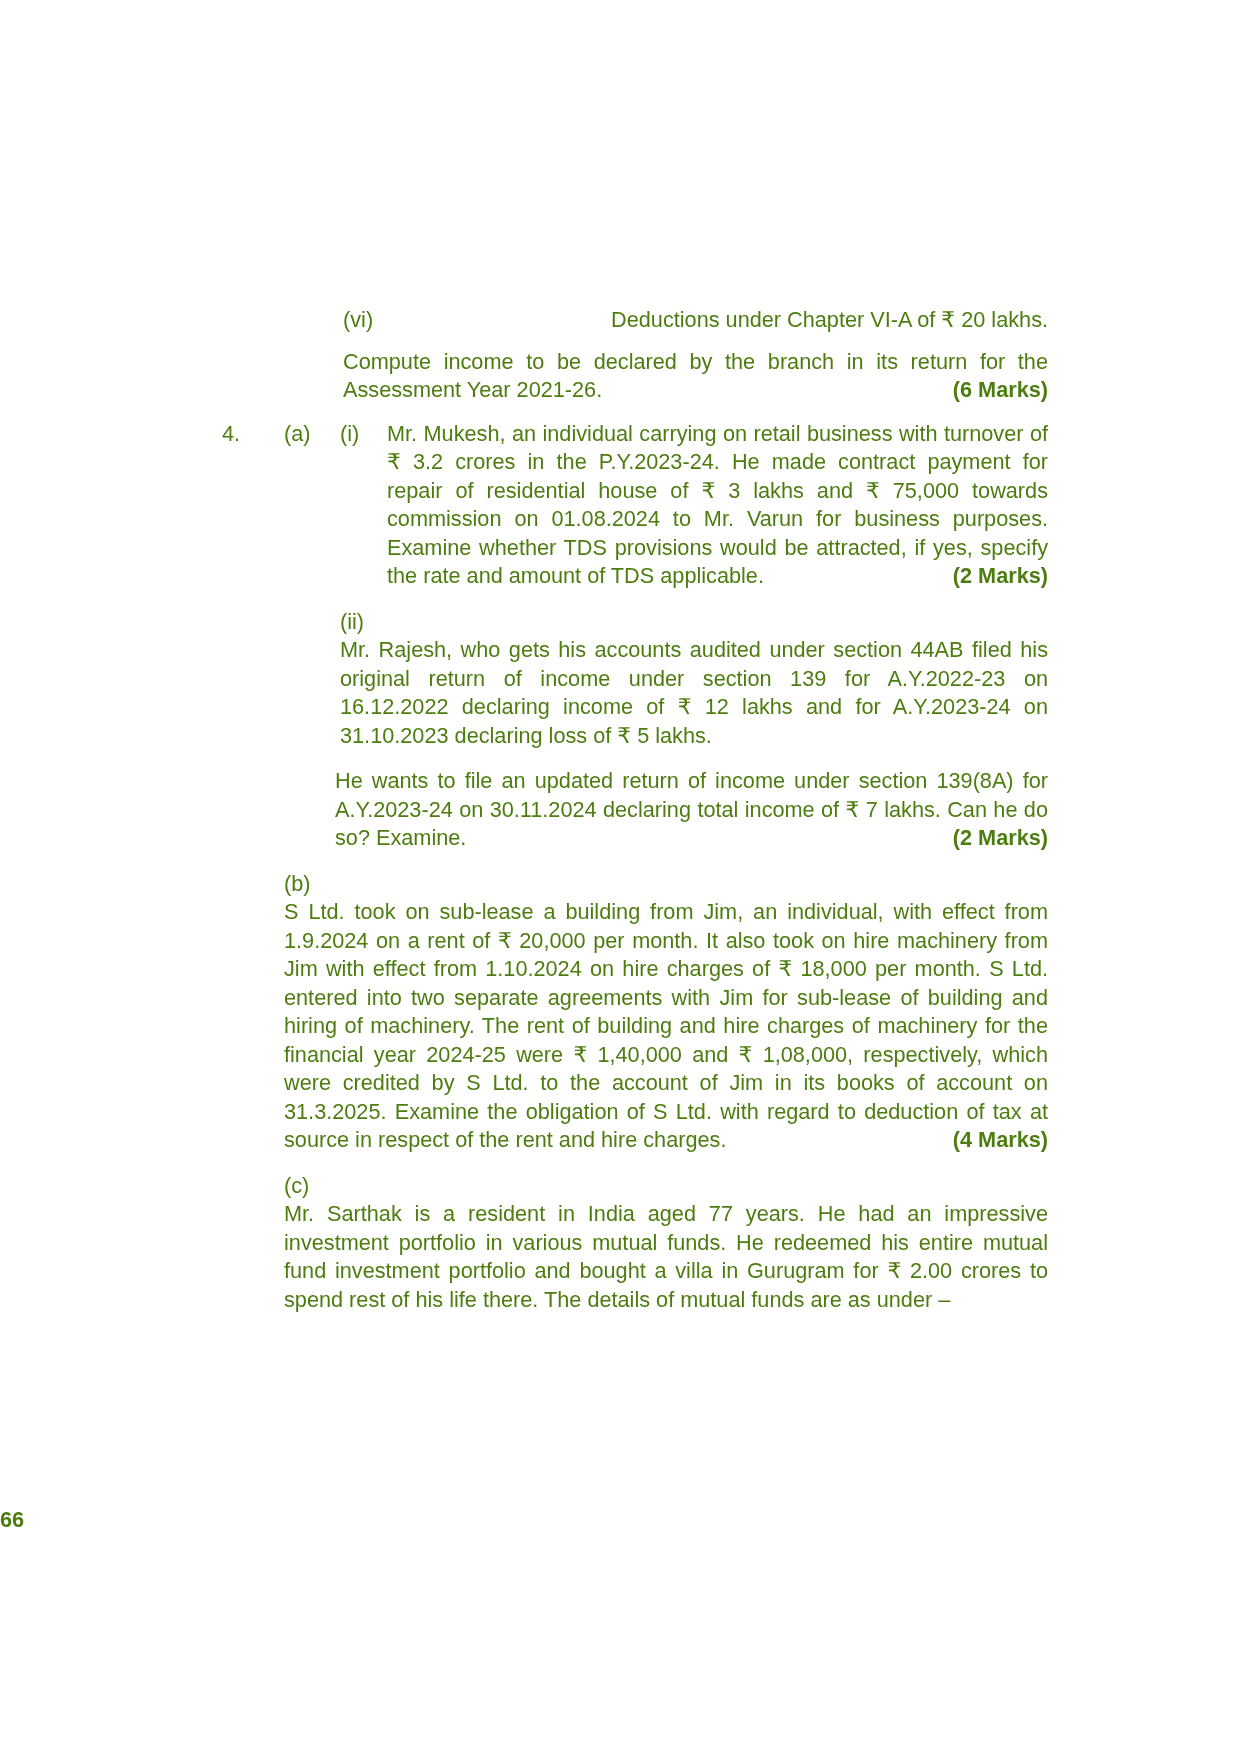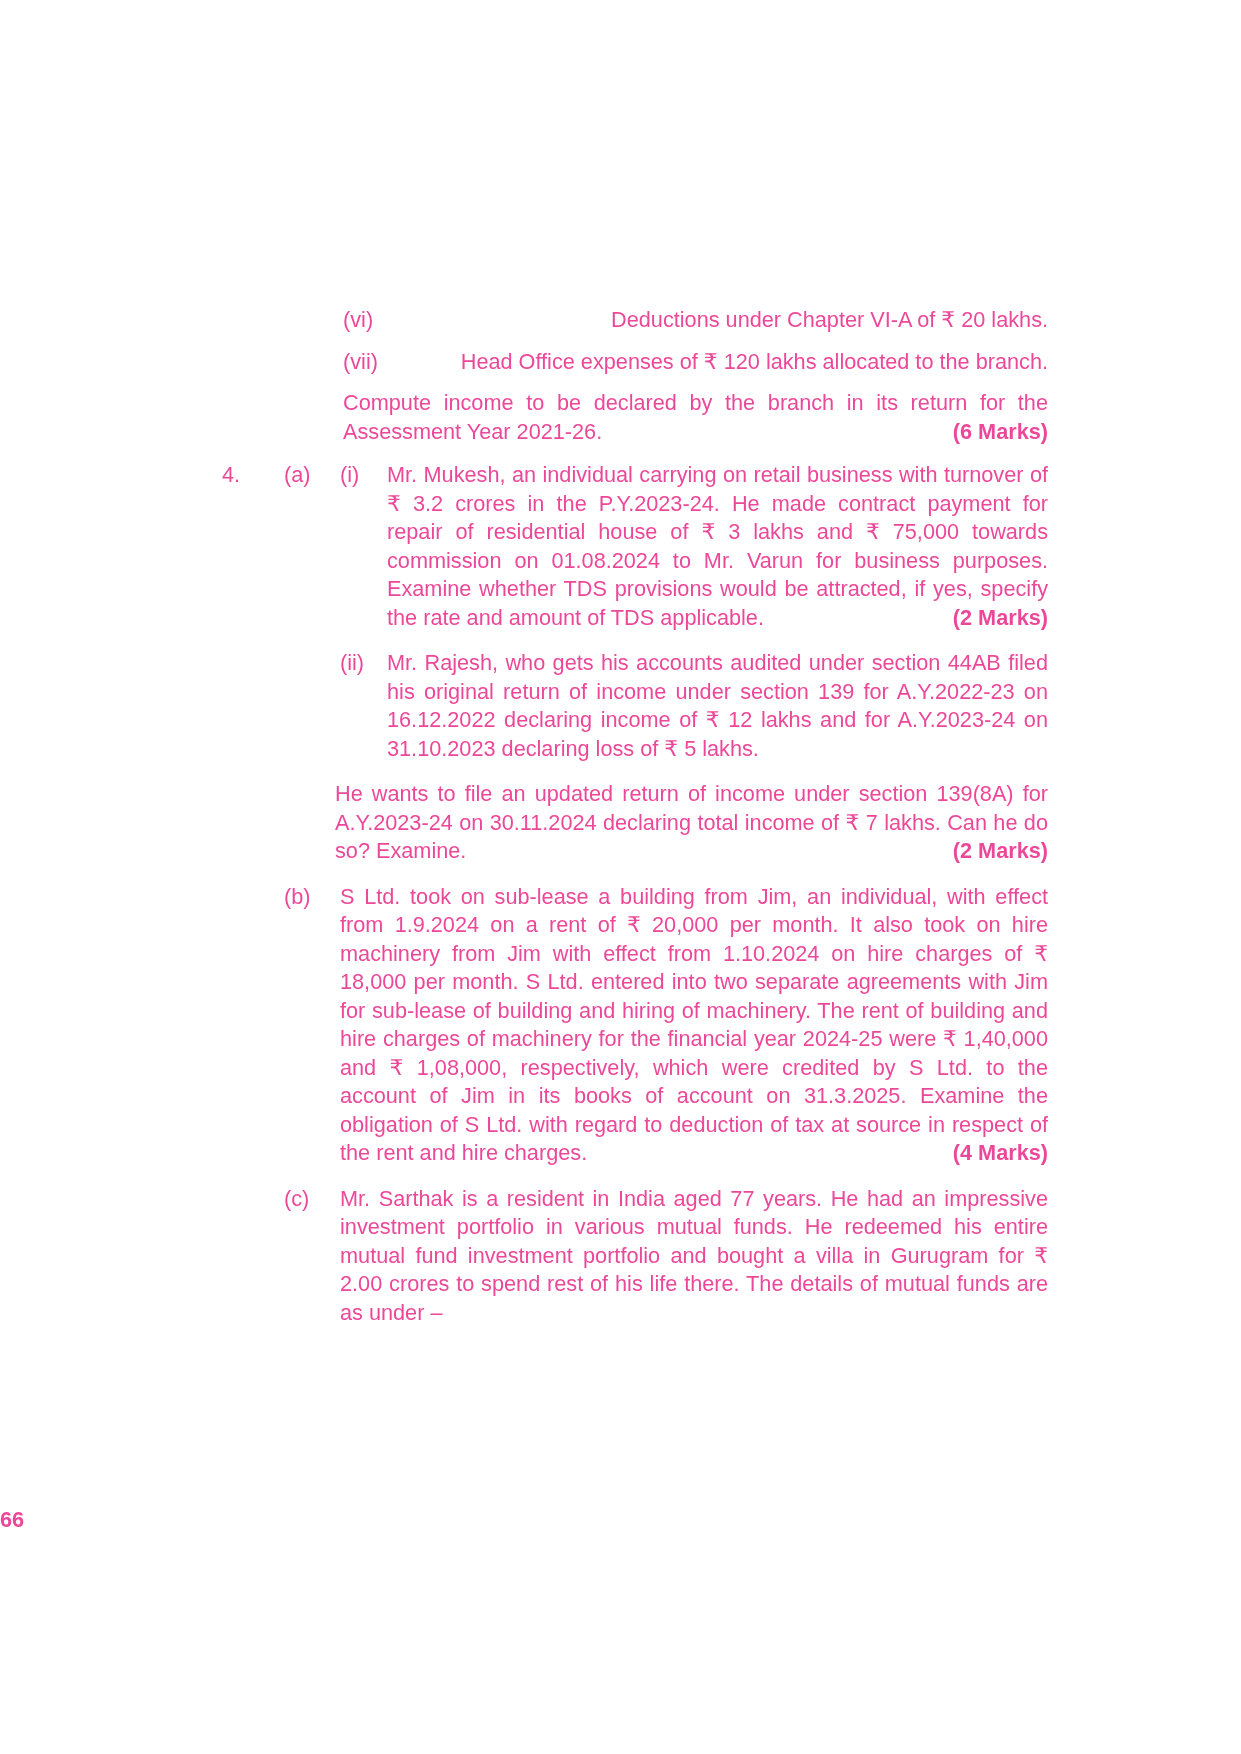--- a/index.html
+++ b/index.html
@@ -5,21 +5,21 @@
   html, body {
     margin: 0;
     padding: 0;
     background: #ffffff;
   }
   .page {
     position: relative;
     width: 1241px;
     height: 1754px;
     background: #ffffff;
-    color: #ec4899;
+    color: #4d7c0f;
     font-family: "Liberation Sans", "DejaVu Sans", sans-serif;
     font-size: 21.7px;
     line-height: 28.5px;
     overflow: hidden;
   }
   .content {
     position: absolute;
     left: 222px;
     top: 306px;
     width: 826px;
@@ -54,44 +54,40 @@
     bottom: 0;
     font-weight: bold;
     white-space: nowrap;
   }
   .ml121 { margin-left: 121px; }
   .ml118 { margin-left: 118px; }
   .ml165 { margin-left: 113px; }
   .ml62  { margin-left: 62px; }
   .mt13 { margin-top: 13px; }
   .mt15 { margin-top: 15px; }
-  .mt17 { margin-top: 17px; }
+  .mt17 { margin-top: 17px; flex-direction: column; }
   .page-footer {
     position: absolute;
     left: 0;
     top: 1506px;
     width: 100%;
     font-weight: bold;
   }
 </style>
 </head>
 <body>
 
 <div class="page">
   <main class="content">
 
     <div class="row ml121">
       <span class="slabel sl46">(vi)</span>
       <p class="body nojust"><span>Deductions under Chapter VI-A of ₹ 20 lakhs.</span></p>
     </div>
 
-    <div class="row ml121 mt13">
-      <span class="slabel sl46">(vii)</span>
-      <p class="body nojust"><span>Head Office expenses of ₹ 120 lakhs allocated to the branch.</span></p>
-    </div>
 
     <div class="row ml121 mt13">
       <p class="body"><span>Compute income to be declared by the branch in its return for the Assessment Year 2021-26.</span><span class="marks">(6 Marks)</span></p>
     </div>
 
     <div class="row mt15">
       <span class="num">4.</span>
       <span class="plabel">(a)</span>
       <span class="slabel">(i)</span>
       <p class="body"><span>Mr. Mukesh, an individual carrying on retail business with turnover of ₹ 3.2 crores in the P.Y.2023-24. He made contract payment for repair of residential house of ₹ 3 lakhs and ₹ 75,000 towards commission on 01.08.2024 to Mr. Varun for business purposes. Examine whether TDS provisions would be attracted, if yes, specify the rate and amount of TDS applicable.</span><span class="marks">(2 Marks)</span></p>

